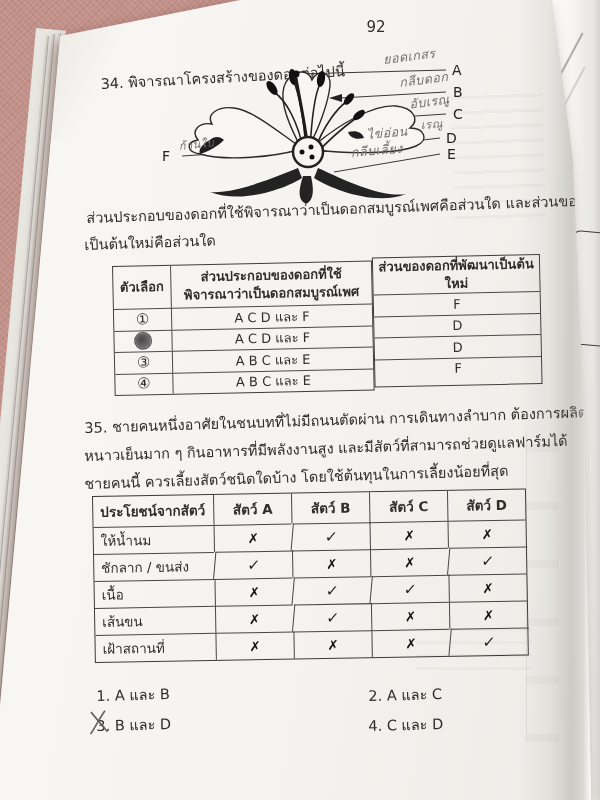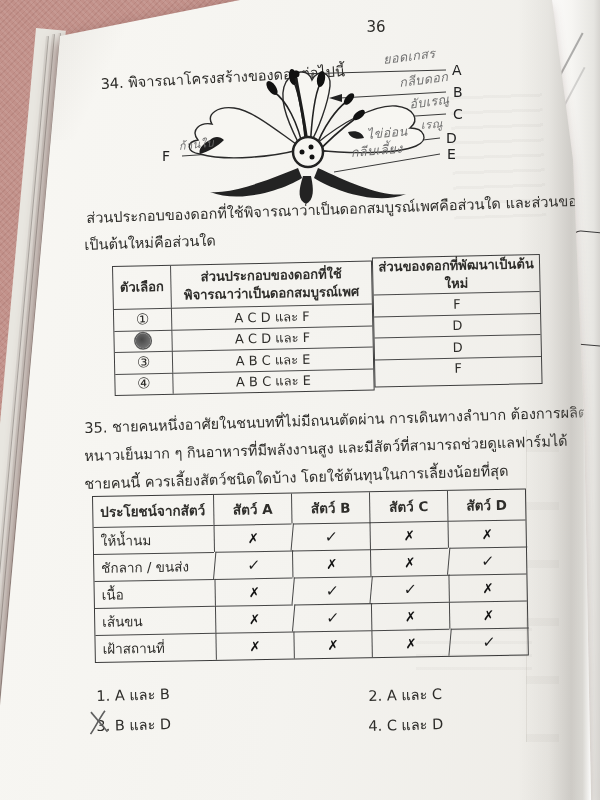--- a/index.html
+++ b/index.html
@@ -101,21 +101,21 @@
   <div class="abs np-streak2"></div>
 </div>
 
 <div class="abs page-wrap">
 <div class="abs page">
 
   <div class="abs ghost ghost1"></div>
   <div class="abs ghost ghost2"></div>
   <div class="abs ghost ghost3"></div>
 
-  <div class="abs ink pagenum">36</div>
+  <div class="abs ink pagenum">92</div>
 
   <div class="abs ink q34-prompt">34. พิจารณาโครงสร้างของดอกต่อไปนี้</div>
 
   <svg class="abs" style="left:148px;top:52px;" width="322" height="152" viewBox="0 0 322 152">
 
     <g stroke="#3a3a3a" stroke-width="1" fill="none">
       <path d="M148,22 L298,18"></path>
       <path d="M192,46 L298,40"></path>
       <path d="M206,68 L298,62"></path>
       <path d="M172,100 L292,86"></path>

